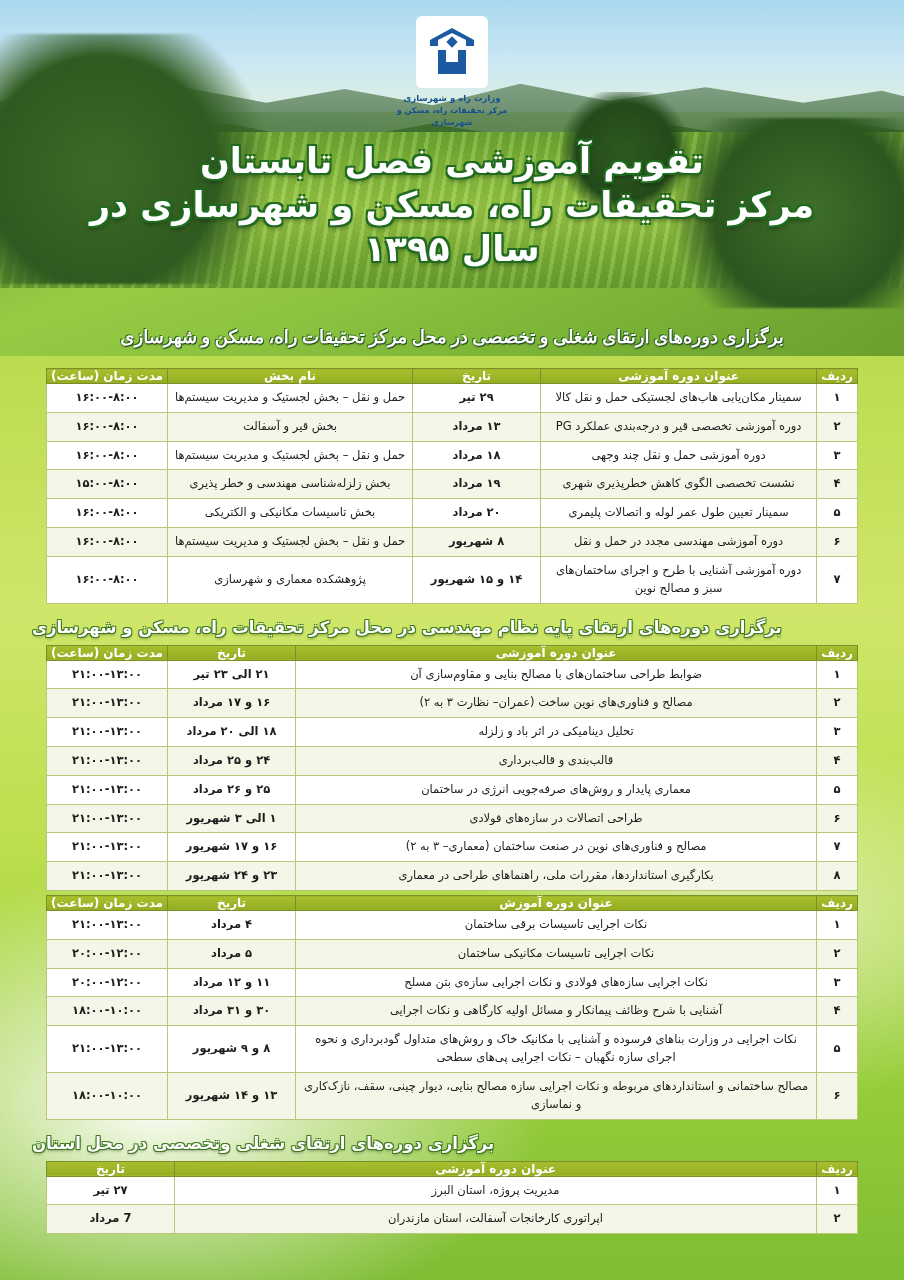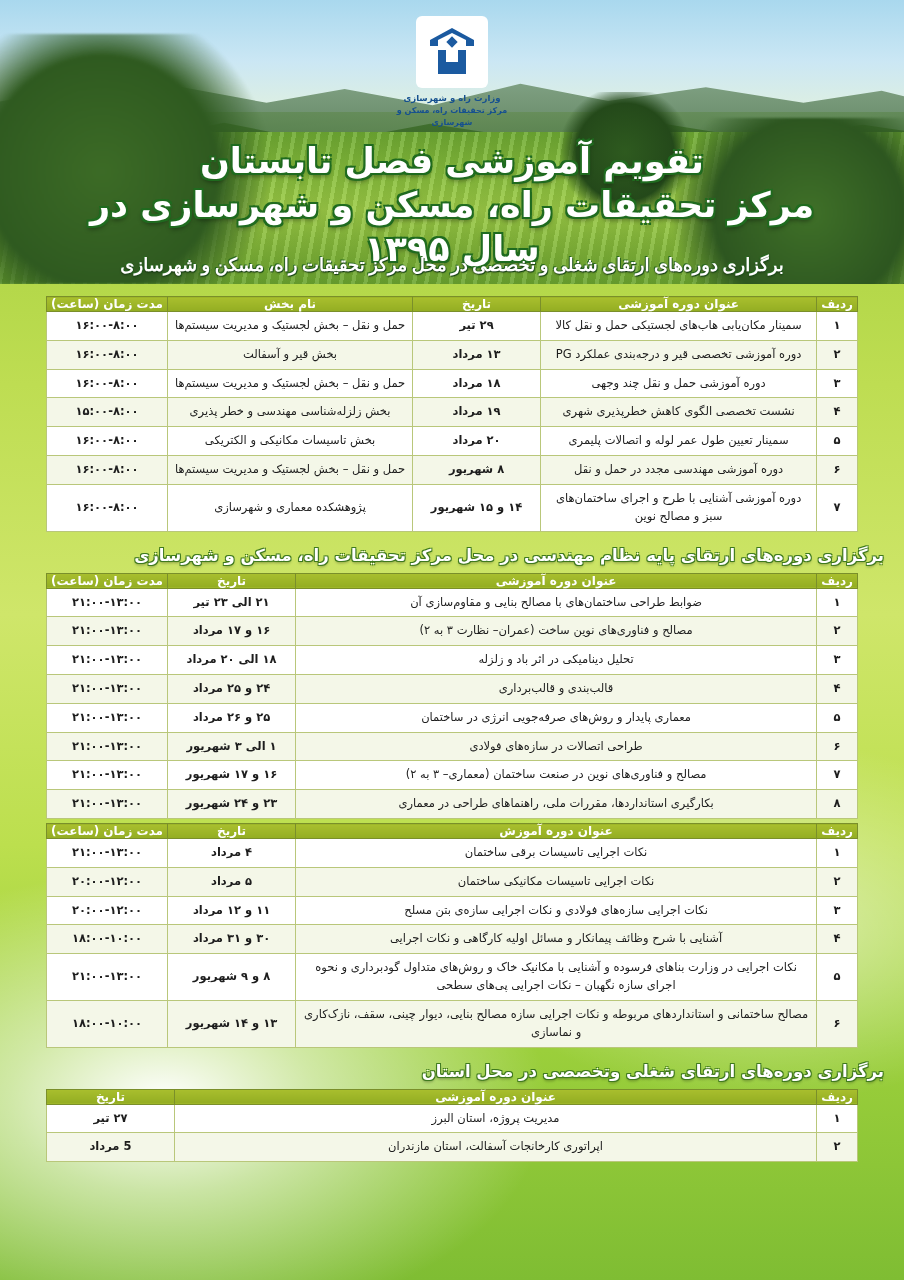--- a/index.html
+++ b/index.html
@@ -15,21 +15,21 @@
     min-height: 1280px;
     overflow: hidden;
     background:
       radial-gradient(ellipse 700px 420px at 18% 86%, #ffffff 0%, rgba(255,255,255,0.55) 22%, rgba(255,255,255,0) 55%),
       radial-gradient(ellipse 520px 300px at 85% 72%, rgba(255,255,255,0.55) 0%, rgba(255,255,255,0) 60%),
       linear-gradient(180deg, #8fc63d 0%, #a8d13f 12%, #bedd52 30%, #cfe66a 48%, #bcdf4e 66%, #9bcf3b 82%, #7fbd33 100%);
   }
   
   .hero {
     position: relative;
-    height: 284px;
+    height: 356px;
     overflow: hidden;
     background:
       linear-gradient(180deg, #bfe4f5 0%, #d9eef8 16%, rgba(217,238,248,0) 30%),
       linear-gradient(180deg, rgba(255,255,255,0) 0%, rgba(255,255,255,0) 55%, rgba(140,198,63,0.25) 100%),
       linear-gradient(160deg, #5c8f2a 0%, #6fa531 18%, #83b93a 34%, #9ccc45 48%, #8dc23f 62%, #78b035 78%, #5f9229 100%);
   }
   .hero .sky {
     position: absolute; left:0; top:0; width:100%; height:112px;
     background: linear-gradient(180deg,#a9d8ee 0%, #cbe7f4 55%, #dff0e1 100%);
   }
@@ -96,25 +96,25 @@
   .title-1 { font-size: 35px; line-height: 1.25; }
   .title-2 { font-size: 35px; line-height: 1.25; }
   .subtitle {
     position:absolute; left:0; right:0; bottom: 8px; text-align:center;
     color:#ffffff; font-size:18px; font-weight:bold;
     text-shadow: 0 1px 2px rgba(0,0,0,.55), -1px -1px 0 #2a6b22, 1px 1px 0 #2a6b22;
     font-family: Liberation Serif, serif;
   }
   
   .section-heading {
-    text-align:right;
+    text-align:left;
     font-size: 16.5px;
     font-weight: bold;
     color:#ffffff;
-    padding: 10px 20px 8px;
+    padding: 10px 32px 8px;
     text-shadow: -1px -1px 0 #3f7a1e, 1px -1px 0 #3f7a1e, -1px 1px 0 #3f7a1e, 1px 1px 0 #3f7a1e, 0 2px 3px rgba(0,0,0,.35);
   }
   
   .tbl-wrap { padding: 0 46px 4px; }
   table.cal {
     width: 100%;
     border-collapse: collapse;
     background:#ffffff;
     font-size: 11.5px;
     color:#1d1d1d;
@@ -372,21 +372,21 @@
           </thead>
           <tbody>
             <tr>
               <td class="num-col">۱</td>
               <td class="title-cell">مدیریت پروژه، استان البرز</td>
               <td class="date-col">۲۷ تیر</td>
             </tr>
             <tr>
               <td class="num-col">۲</td>
               <td class="title-cell">اپراتوری کارخانجات آسفالت، استان مازندران</td>
-              <td class="date-col">5 مرداد</td>
+              <td class="date-col">7 مرداد</td>
             </tr>
           </tbody>
         </table>
       </div>
     </div>
 
   <div class="footer-gap"></div>
 </div>
 
 </body></html>

